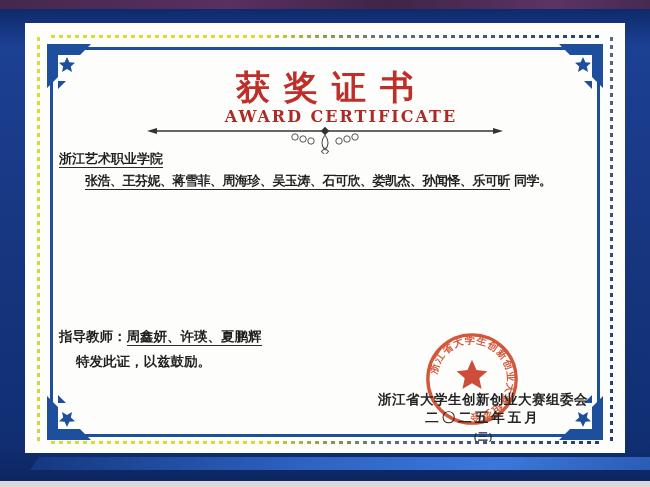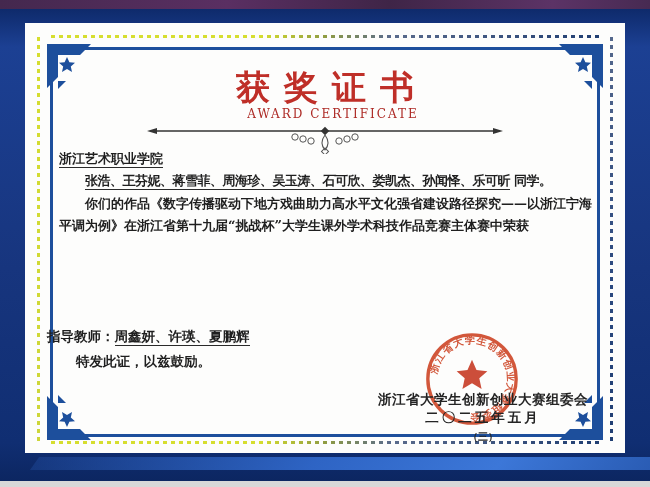--- a/index.html
+++ b/index.html
@@ -46,34 +46,34 @@
   .corner{position:absolute;width:50px;height:50px;}
   .corner svg{display:block;width:50px;height:50px;}
   .c-tl{left:20px;top:19px;}
   .c-tr{right:20px;top:19px;transform:scaleX(-1);}
   .c-bl{left:20px;bottom:11px;transform:scaleY(-1);}
   .c-br{right:20px;bottom:11px;transform:scale(-1,-1);}
 
   
   .title{position:absolute;top:42px;left:0;width:100%;text-align:center;
     font-size:34px;font-weight:bold;color:#bf2f28;letter-spacing:14px;text-indent:14px;}
-  .subtitle{position:absolute;top:84px;left:8px;width:100%;text-align:center;
-    font-size:12px;font-weight:normal;color:#ad2a25;letter-spacing:2px;}
+  .subtitle{position:absolute;top:84px;left:16px;width:100%;text-align:center;
+    font-size:16px;font-weight:bold;color:#ad2a25;letter-spacing:2px;}
   .divider{position:absolute;top:101px;left:120px;width:360px;height:30px;}
 
   .cert-text{position:absolute;top:125px;left:34px;right:26px;
     font-size:13px;line-height:22px;font-weight:bold;color:#1f1f1f;}
   .u{border-bottom:1.3px solid #2a2a2a;padding-bottom:1px;text-align:center;}
   .names-line{display:block;text-indent:26px;white-space:nowrap;letter-spacing:-0.5px;}
   .body-par{display:block;text-indent:2em;margin-top:1px;}
 
   .award{position:absolute;top:208px;left:0;width:100%;text-align:center;
     font-size:55px;font-weight:900;color:#cb2b24;letter-spacing:72px;text-indent:72px;}
 
-  .mentor{position:absolute;top:305px;left:22px;font-size:13.5px;font-weight:bold;color:#1f1f1f;}
+  .mentor{position:absolute;top:305px;left:34px;font-size:13.5px;font-weight:bold;color:#1f1f1f;}
   .issue{position:absolute;top:330px;left:51px;font-size:13.5px;font-weight:bold;color:#1f1f1f;}
 
   .organizers{position:absolute;top:359px;left:34px;font-size:12.5px;font-weight:bold;
     color:#1f1f1f;line-height:19px;display:flex;}
   .org-label{white-space:nowrap;}
   .org-lines{display:flex;flex-direction:column;}
 
   .seal{position:absolute;left:399px;top:308px;width:96px;height:96px;opacity:.92;}
   .committee-block{position:absolute;top:368px;left:320px;width:276px;text-align:center;
     font-weight:bold;color:#242424;}
@@ -144,21 +144,20 @@
           <circle cx="202" cy="15" r="3.2" fill="none" stroke="#555" stroke-width="1"></circle>
           <circle cx="194" cy="17" r="3.2" fill="none" stroke="#555" stroke-width="1"></circle>
           <path d="M180 11 q-6 8 0 15 q6 -7 0 -15" fill="none" stroke="#555" stroke-width="1.1"></path>
           <rect x="177.5" y="25" width="5" height="5" transform="rotate(45 180 27.5)" fill="none" stroke="#555" stroke-width="1"></rect>
         </svg>
       </div>
 
       <div class="cert-text">
         <span class="u">浙江艺术职业学院</span>
         <span class="names-line"><span class="u">张浩、王芬妮、蒋雪菲、周海珍、吴玉涛、石可欣、娄凯杰、孙闻怿、乐可昕</span><span> 同学。</span></span>
-        <span class="body-par">你们的作品《数字传播驱动下地方戏曲助力高水平文化强省建设路径探究——以浙江宁海平调为例》在浙江省第十九届“挑战杯”大学生课外学术科技作品竞赛主体赛中荣获</span>
       </div>
 
 
       <div class="mentor">
         <span>指导教师：</span><span class="u">周鑫妍、许瑛、夏鹏辉</span>
       </div>
       <div class="issue">特发此证，以兹鼓励。</div>
 
 
       <div class="seal">

